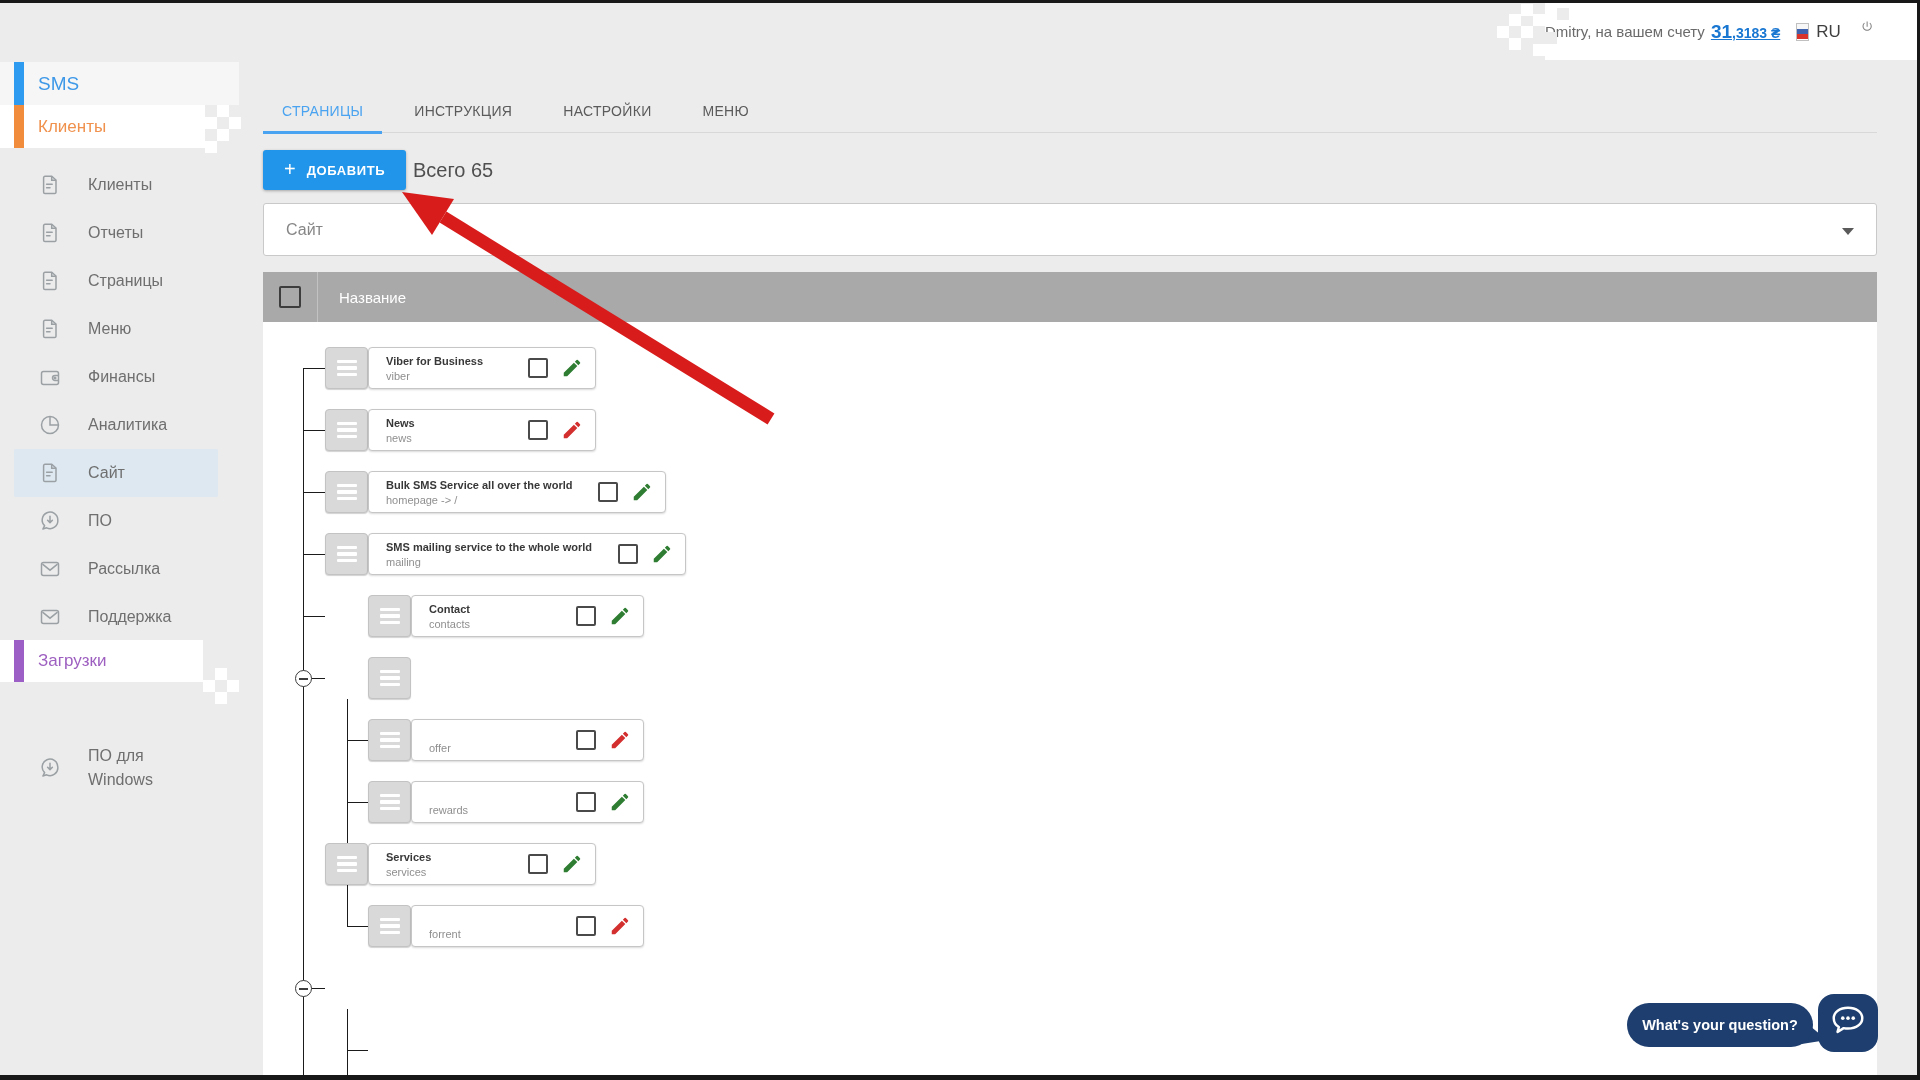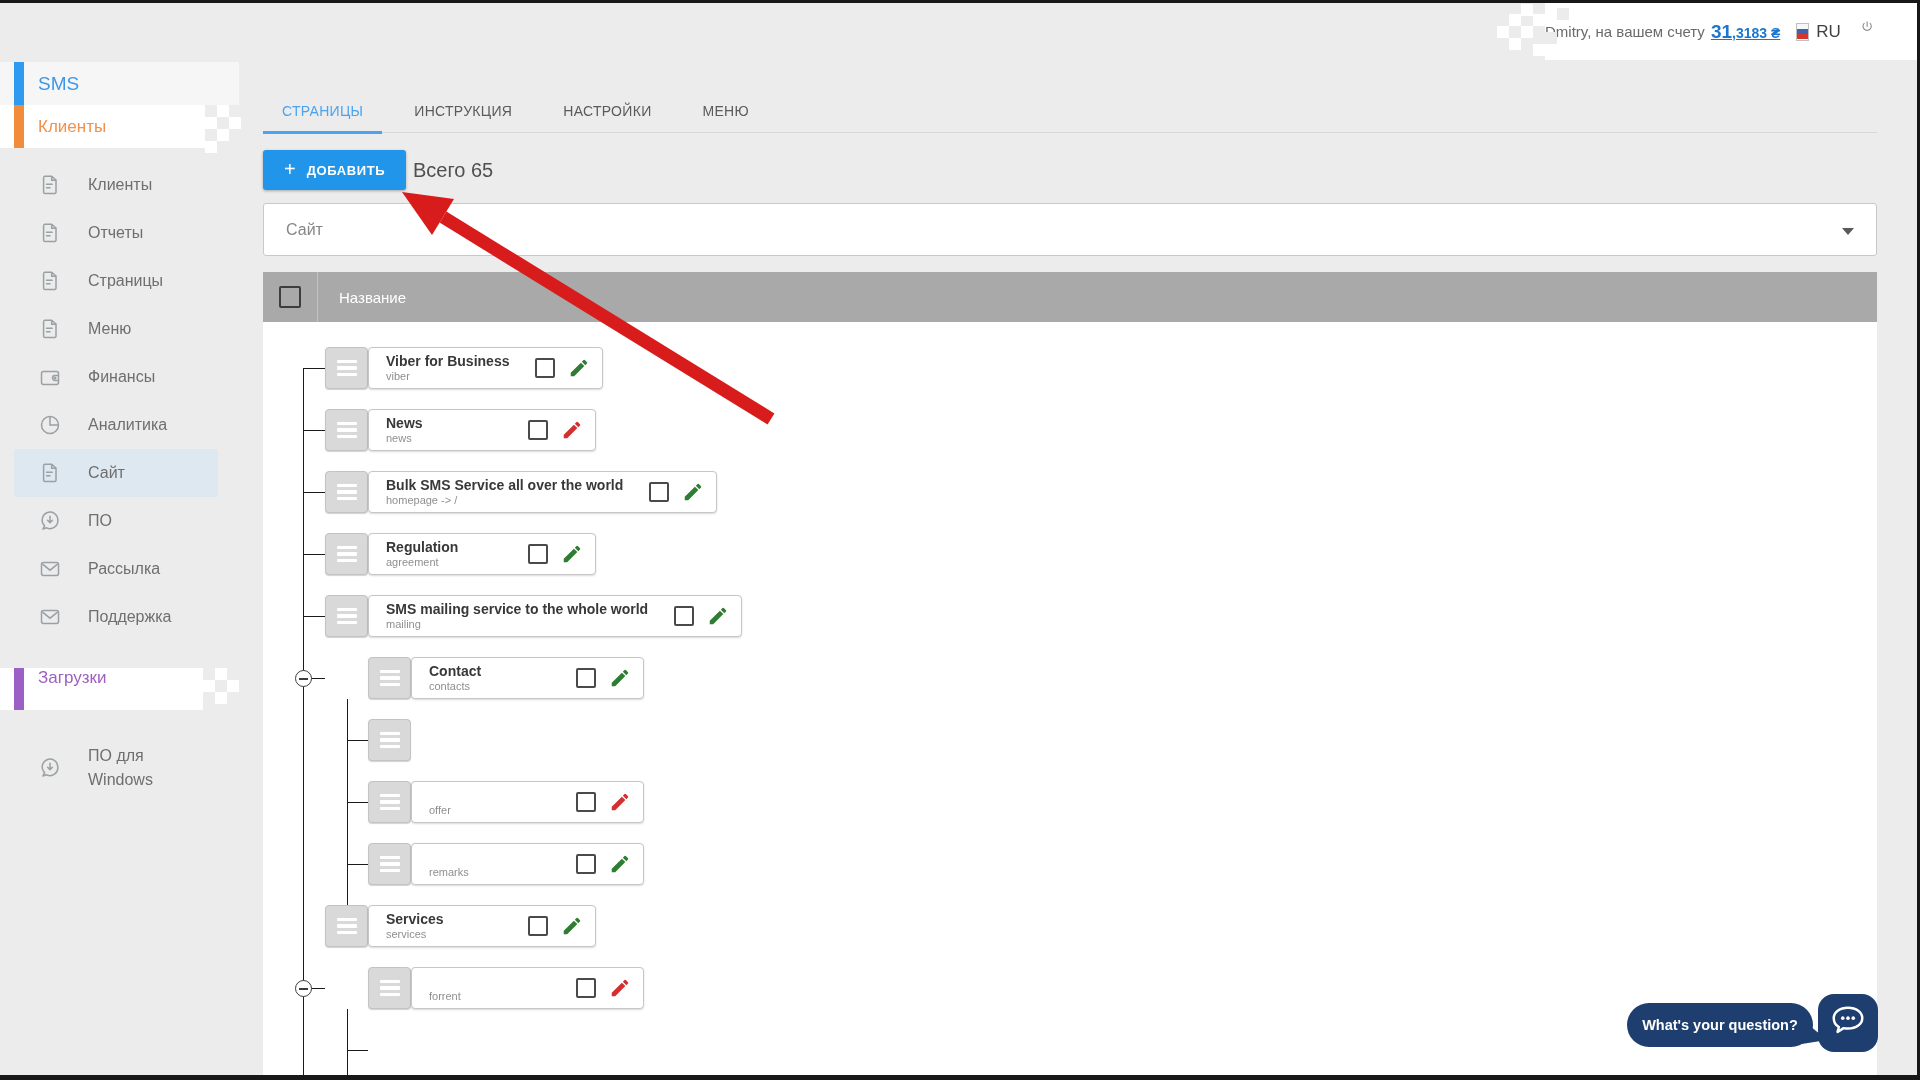--- a/index.html
+++ b/index.html
@@ -27,21 +27,21 @@
   .lang { margin-left:7px; font-size:17px; color:#3f3f3f; }
   .power { margin-left:20px; width:27px; height:27px; cursor:pointer; }
 
   
   .brand-sms { position:absolute; left:0; top:62px; width:239px; height:43px; background:#f6f6f6; display:flex; align-items:center; }
   .brand-sms .bar { width:10px; height:43px; background:#2e9bf0; }
   .brand-sms span { margin-left:14px; font-size:19px; color:#3d98e8; }
   .band-clients { position:absolute; left:0; top:105px; width:205px; height:43px; background:#ffffff; display:flex; align-items:center; }
   .band-clients .bar { width:10px; height:43px; background:#f08c3c; }
   .band-clients span { margin-left:14px; font-size:17px; color:#f0914d; }
-  .band-downloads { position:absolute; left:0; top:668px; width:203px; height:42px; background:#ffffff; display:flex; }
+  .band-downloads { position:absolute; left:0; top:640px; width:203px; height:42px; background:#ffffff; display:flex; align-items:center; }
   .band-downloads .bar { width:10px; height:42px; background:#9c5fc5; }
   .band-downloads span { margin-left:14px; font-size:17px; color:#9d5fc0; }
 
   .side-menu { position:absolute; left:0; top:161px; width:239px; padding:0 21px 0 14px; }
   .side-dl   { position:absolute; left:0; top:736px; width:239px; padding:0 21px 0 14px; }
   .side-item { height:48px; display:flex; align-items:center; padding-left:24px; cursor:pointer; border-radius:2px; }
   .side-item.active { background:#dde8f1; }
   .side-item .ic { width:24px; height:24px; color:#9aa0a4; flex:none; }
   .side-item .ic svg { width:24px; height:24px; display:block; }
   .side-item .lbl { margin-left:26px; font-size:16px; color:#6f6f6f; line-height:24px; }
@@ -82,21 +82,21 @@
   .tree-row.lvl1 { margin-left:105px; }
   .drag-handle { width:43px; height:42px; background:#d9d9d9; border:1px solid #c3c3c3; border-radius:4px;
                  display:flex; flex-direction:column; align-items:center; justify-content:center; gap:3px;
                  box-shadow:0 1px 1px rgba(0,0,0,.18); cursor:grab; flex:none; }
   .drag-handle i { display:block; width:20px; height:3.5px; background:#ffffff; border-radius:1px; }
   .page-card { display:inline-flex; align-items:center; height:42px; margin-left:0; background:#fff; border:1px solid #c6c6c6;
                border-radius:4px; padding:0 12px 0 17px; box-shadow:0 1px 2px rgba(0,0,0,.15); }
   .lvl0 .page-card { min-width:228px; }
   .lvl1 .page-card { min-width:233px; }
   .card-text { margin-right:26px; }
-  .card-title { font-size:14px; font-weight:bold; color:#383838; line-height:16px; height:16px; white-space:nowrap; }
+  .card-title { font-size:11px; font-weight:bold; color:#383838; line-height:16px; height:16px; white-space:nowrap; }
   .card-slug  { font-size:11px; color:#8f8f8f; line-height:13px; margin-top:1px; white-space:nowrap; }
   .card-controls { margin-left:auto; display:flex; align-items:center; gap:13px; }
   .card-cb { width:20px; height:20px; border:2px solid #4a4a4a; border-radius:2px; background:#fff; cursor:pointer; flex:none; }
   .pencil { width:22px; height:22px; cursor:pointer; flex:none; }
   .pencil svg { width:22px; height:22px; display:block; }
   .pencil.green { color:#2e7d32; }
   .pencil.red { color:#d32f2f; }
 
   .tl { position:absolute; background:#1b1b1b; z-index:0; }
   .expander { position:absolute; width:17px; height:17px; border:1px solid #3c3c3c; border-radius:50%ную; border-radius:50%;
@@ -369,41 +369,20 @@
           </div>
         </div>
         <div class="tree-row lvl0">
           <div class="drag-handle">
             <i></i>
             <i></i>
             <i></i>
           </div>
           <div class="page-card">
             <div class="card-text">
-              <div class="card-title">Regulation</div>
-              <div class="card-slug">agreement</div>
-            </div>
-            <div class="card-controls">
-              <span class="card-cb"></span>
-              <span class="pencil green">
-                <svg viewBox="0 0 24 24">
-                  <path fill="currentColor" d="M3 17.25V21h3.75L17.81 9.94l-3.75-3.75L3 17.25zM20.71 7.04a1 1 0 0 0 0-1.41l-2.34-2.34a1 1 0 0 0-1.41 0l-1.83 1.83 3.75 3.75 1.83-1.83z"></path>
-                </svg>
-              </span>
-            </div>
-          </div>
-        </div>
-        <div class="tree-row lvl0">
-          <div class="drag-handle">
-            <i></i>
-            <i></i>
-            <i></i>
-          </div>
-          <div class="page-card">
-            <div class="card-text">
               <div class="card-title">SMS mailing service to the whole world</div>
               <div class="card-slug">mailing</div>
             </div>
             <div class="card-controls">
               <span class="card-cb"></span>
               <span class="pencil green">
                 <svg viewBox="0 0 24 24">
                   <path fill="currentColor" d="M3 17.25V21h3.75L17.81 9.94l-3.75-3.75L3 17.25zM20.71 7.04a1 1 0 0 0 0-1.41l-2.34-2.34a1 1 0 0 0-1.41 0l-1.83 1.83 3.75 3.75 1.83-1.83z"></path>
                 </svg>
               </span>
@@ -461,21 +440,21 @@
         </div>
         <div class="tree-row lvl1">
           <div class="drag-handle">
             <i></i>
             <i></i>
             <i></i>
           </div>
           <div class="page-card">
             <div class="card-text">
               <div class="card-title"></div>
-              <div class="card-slug">remarks</div>
+              <div class="card-slug">rewards</div>
             </div>
             <div class="card-controls">
               <span class="card-cb"></span>
               <span class="pencil green">
                 <svg viewBox="0 0 24 24">
                   <path fill="currentColor" d="M3 17.25V21h3.75L17.81 9.94l-3.75-3.75L3 17.25zM20.71 7.04a1 1 0 0 0 0-1.41l-2.34-2.34a1 1 0 0 0-1.41 0l-1.83 1.83 3.75 3.75 1.83-1.83z"></path>
                 </svg>
               </span>
             </div>
           </div>

